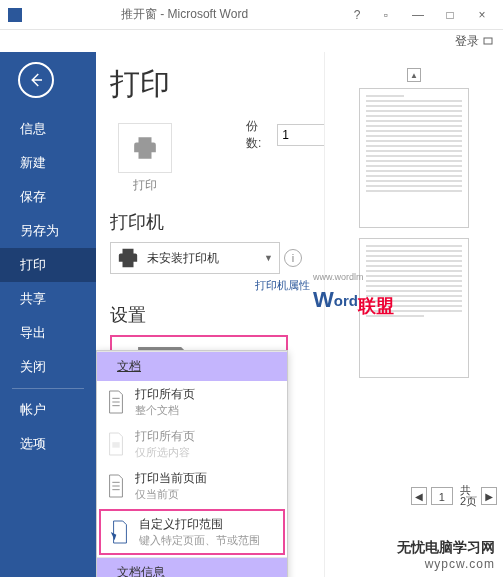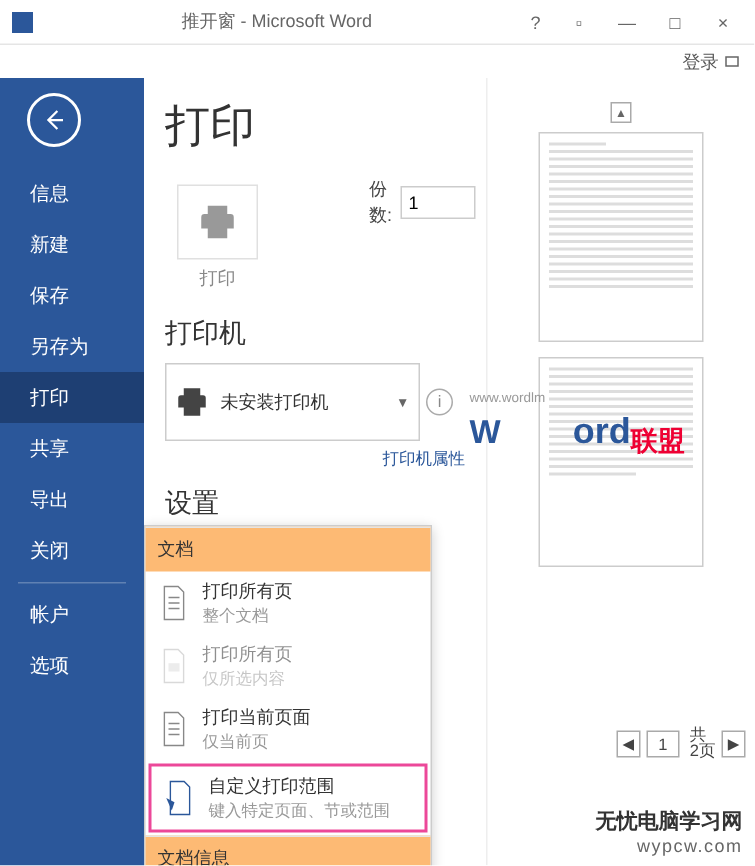--- a/index.html
+++ b/index.html
@@ -18,47 +18,47 @@
     .nav-item { padding: 8px 0 8px 20px; font-size: 13px; cursor: pointer; }
     .nav-item.active { background: #1e3f73; }
     .nav-sep { height: 1px; background: rgba(255,255,255,0.25); margin: 4px 12px; }
     .content { flex: 1; background: #fff; display: flex; overflow: hidden; }
     .settings { width: 228px; padding: 12px 0 0 14px; position: relative; }
     .h1 { font-size: 30px; color: #333; margin-bottom: 18px; }
     .printbtn-area { display: flex; flex-direction: column; align-items: center; width: 70px; margin-bottom: 16px; }
     .printbtn-box { width: 54px; height: 50px; border: 1px solid #e0e0e0; display: flex; align-items: center; justify-content: center; }
     .printbtn-box svg { width: 26px; height: 26px; fill: #999; }
     .printbtn-label { font-size: 12px; color: #888; margin-top: 4px; }
-    .copies-row { position: absolute; top: 66px; left: 150px; display: flex; align-items: center; gap: 6px; font-size: 12px; color: #444; }
+    .copies-row { position: absolute; top: 66px; left: 150px; display: flex; align-items: center; gap: 16px; font-size: 12px; color: #444; }
     .copies-input { width: 50px; height: 22px; border: 1px solid #ccc; padding: 0 4px; font-size: 12px; }
     .section-title { font-size: 18px; color: #333; margin: 6px 0 8px 0; }
     .printer-row { display: flex; align-items: center; margin-bottom: 2px; }
-    .printer-box { width: 170px; height: 52px; border: 1px solid #ccc; display: flex; align-items: center; padding: 0 6px; gap: 8px; position: relative; }
+    .printer-box { width: 170px; height: 32px; border: 1px solid #ccc; display: flex; align-items: center; padding: 0 6px; gap: 8px; position: relative; }
     .printer-box svg.icon { width: 22px; height: 22px; fill: #444; }
     .printer-name { font-size: 12px; color: #333; flex: 1; }
     .dd-arrow { font-size: 9px; color: #666; }
     .info-circle { width: 18px; height: 18px; border: 1px solid #aaa; border-radius: 50%; margin-left: 4px; display: flex; align-items: center; justify-content: center; font-size: 11px; color: #888; }
     .printer-props { text-align: right; font-size: 11px; color: #2b579a; margin: 4px 14px 10px 0; }
     .opt-item { display: flex; align-items: center; padding: 5px 8px; gap: 8px; }
     .opt-item svg { width: 22px; height: 26px; fill: #888; flex-shrink: 0; }
     .opt-text { display: flex; flex-direction: column; }
     .opt-title { font-size: 12px; color: #333; }
     .opt-sub { font-size: 11px; color: #999; }
-    .opt-header { padding: 6px 8px; font-size: 12px; color: #333; border-top: 1px solid #e5e5e5; background: #fdba74; }
+    .opt-header { padding: 6px 20px; font-size: 12px; color: #333; border-top: 1px solid #e5e5e5; background: #c4b5fd; text-decoration: underline; }
     .hl-red { border: 2px solid #ec4899; }
     .hl-red.first { display: flex; align-items: center; padding: 4px 8px; gap: 8px; width: 178px; }
     .preview { flex: 1; background: #fff; border-left: 1px solid #eee; position: relative; display: flex; flex-direction: column; align-items: center; padding-top: 16px; }
     .scroll-up { width: 14px; height: 14px; border: 1px solid #aaa; display: flex; align-items: center; justify-content: center; font-size: 8px; color: #666; margin-bottom: 6px; }
     .page-thumb { width: 110px; height: 140px; border: 1px solid #ccc; background: #fff; padding: 6px; margin-bottom: 10px; }
     .pt-line { height: 2px; background: #ddd; margin-bottom: 3px; }
-    .wm { position: absolute; top: 208px; left: -12px; z-index: 5; }
+    .wm { position: absolute; top: 220px; left: -12px; z-index: 5; }
     .wm-url { font-size: 9px; color: #999; }
     .wm-main { display: flex; align-items: center; font-weight: bold; }
     .wm-w { color: #2b579a; font-size: 22px; }
-    .wm-ord { color: #2b579a; font-size: 24px; margin-left: 48px; }
+    .wm-ord { color: #2b579a; font-size: 15px; }
     .wm-cn { color: #e03; font-size: 18px; margin-top: 12px; }
     .pager { position: absolute; bottom: 70px; right: 6px; display: flex; align-items: center; gap: 4px; font-size: 11px; color: #444; }
     .pager-btn { width: 16px; height: 18px; border: 1px solid #aaa; display: flex; align-items: center; justify-content: center; font-size: 10px; }
     .pager-num { width: 22px; height: 18px; border: 1px solid #aaa; text-align: center; line-height: 18px; }
     .pager-total { display: flex; flex-direction: column; line-height: 11px; margin-left: 3px; }
     .footer-wm { position: absolute; bottom: 6px; right: 8px; text-align: right; z-index: 10; }
     .footer-wm .l1 { font-size: 14px; color: #333; font-weight: bold; }
     .footer-wm .l2 { font-size: 12px; color: #666; letter-spacing: 1px; }
     .dropdown-panel { position: absolute; top: 298px; left: 0; width: 192px; background: #fff; border: 1px solid #ccc; box-shadow: 0 2px 8px rgba(0,0,0,0.2); z-index: 20; }
   </style>

